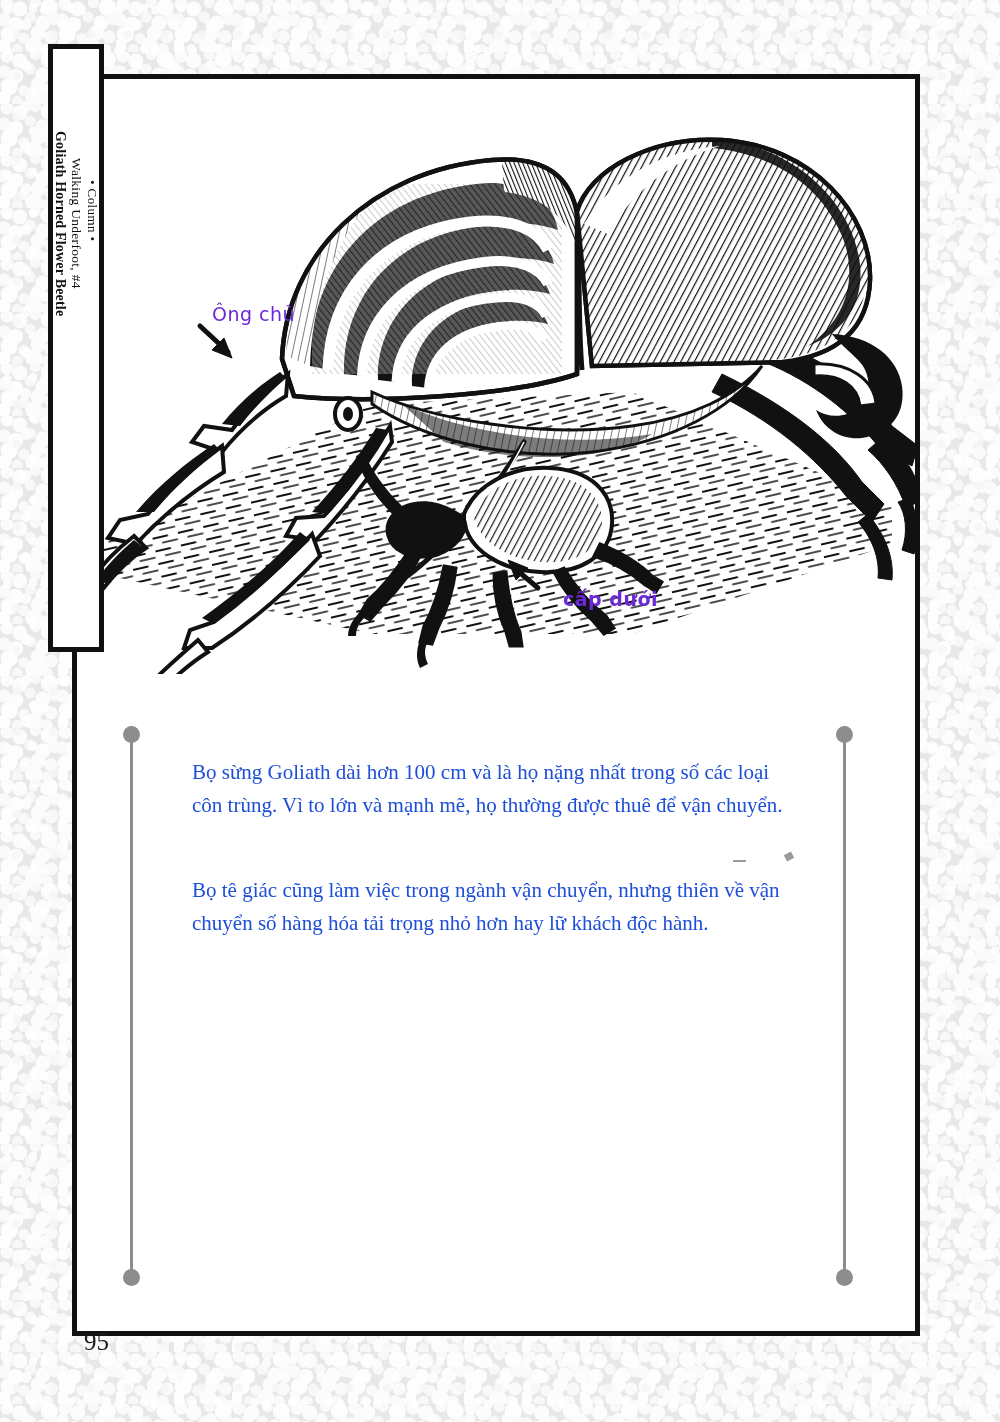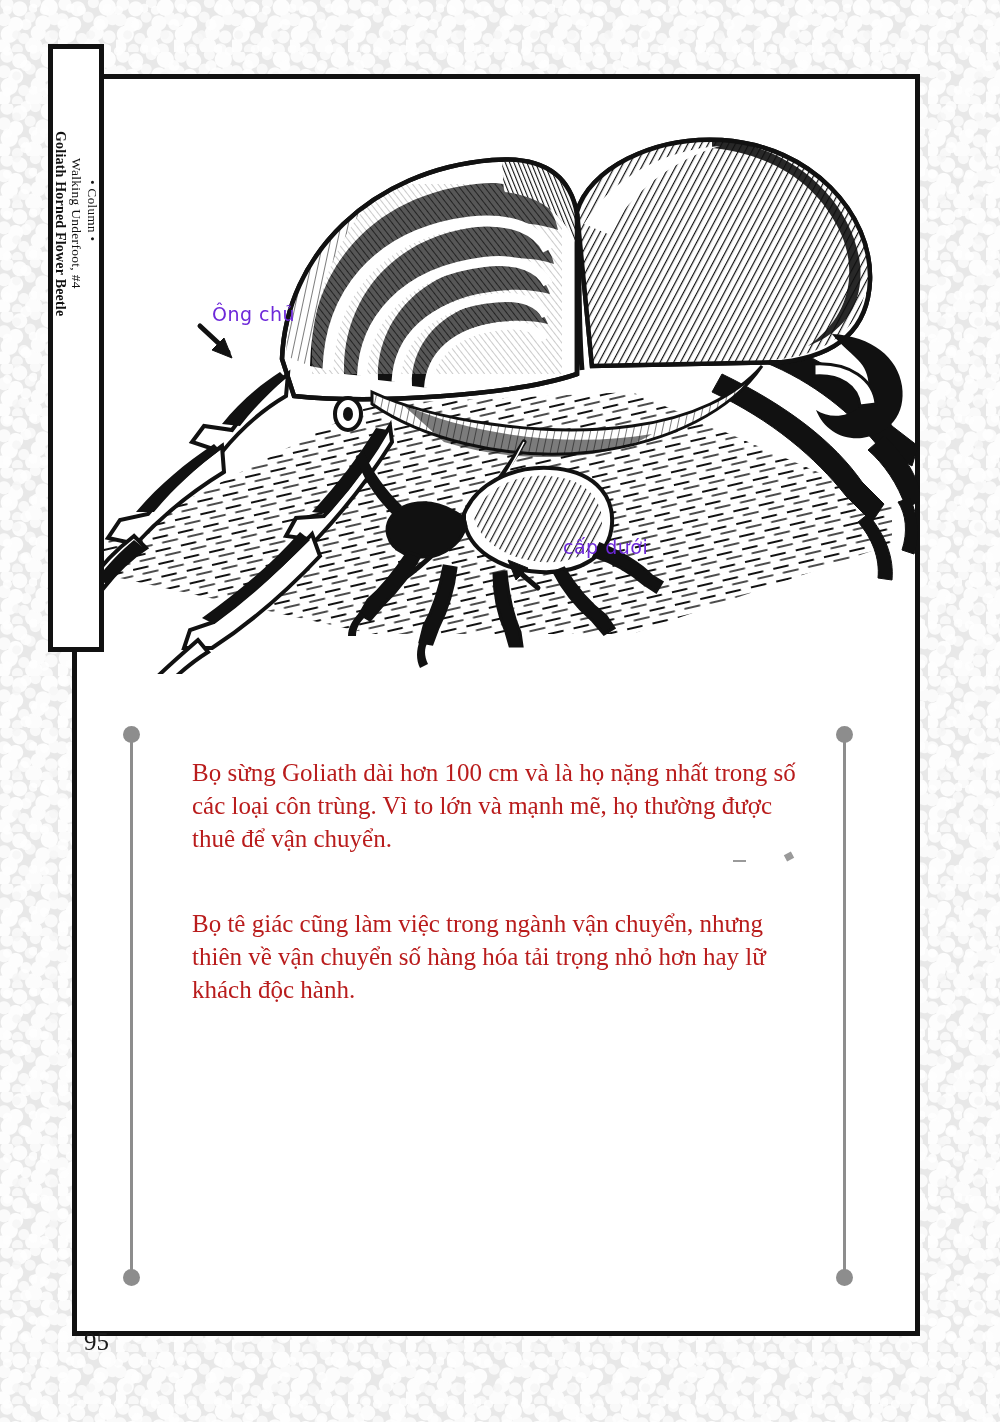--- a/index.html
+++ b/index.html
@@ -125,21 +125,21 @@
 
   .hand-label {
     position: absolute;
     z-index: 5;
     font-family: "DejaVu Sans", sans-serif;
     font-size: 19px;
     color: #6d28d9;
     letter-spacing: .5px;
   }
   #label-boss { left: 212px; top: 303px; }
-  #label-sub  { left: 563px; top: 536px; }
+  #label-sub  { left: 563px; top: 588px; font-weight: bold; }
 
   
   #text-frame {
     position: absolute;
     left: 120px;
     top: 726px;
     width: 736px;
     height: 560px;
     z-index: 3;
   }
@@ -165,23 +165,23 @@
   .pin-dot.br { right: 3px; bottom: 0px; }
 
   #body-copy {
     position: absolute;
     left: 72px;
     top: 30px;
     width: 610px;
   }
   #body-copy p {
     margin: 0 0 52px 0;
-    font-size: 25px;
+    font-size: 21px;
     line-height: 33px;
-    color: #b91c1c;
+    color: #1d4ed8;
     font-family: "Liberation Serif", serif;
   }
   #body-copy p:last-child { margin-bottom: 0; }
   #body-copy p.gap-large { margin-bottom: 72px; }
 
   
   .speck {
     position: absolute;
     background: #9a9a9a;
     z-index: 3;

